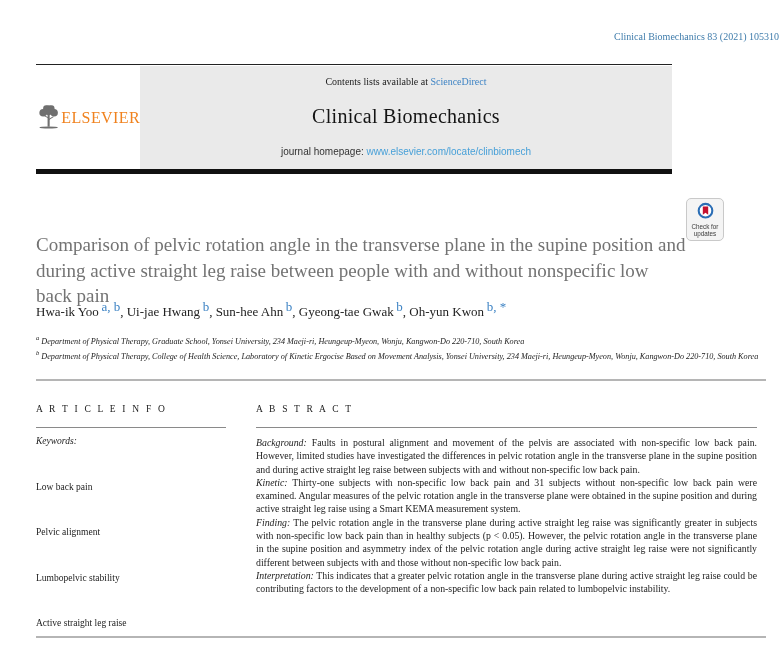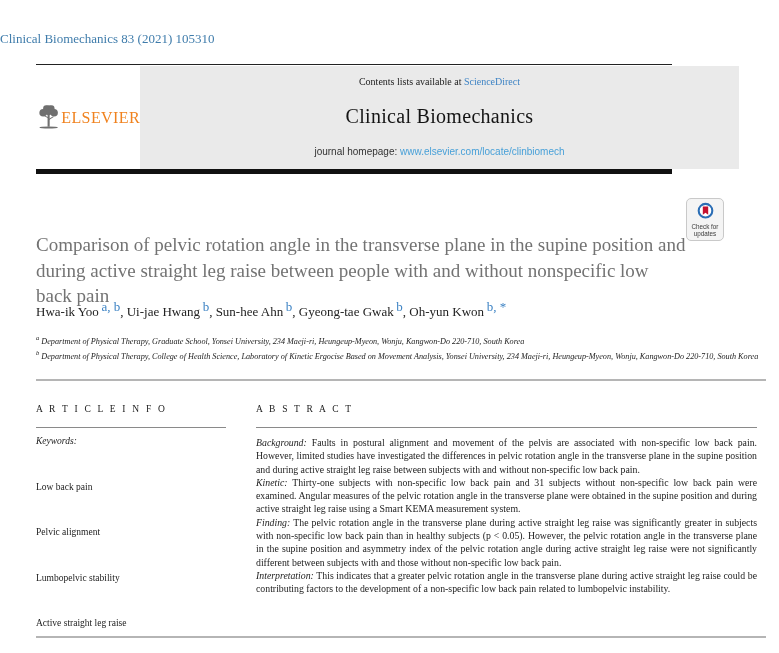--- a/index.html
+++ b/index.html
@@ -1,31 +1,31 @@
 <!DOCTYPE html>
 <html><head>
 <meta charset="utf-8">
 <style>
   html,body{margin:0;padding:0;background:#ffffff;}
   .page{position:relative;width:779px;height:653px;background:#fff;overflow:hidden;
         font-family:"Liberation Serif","DejaVu Serif",serif;color:#1c1c1c;}
 
-  .citation{position:absolute;top:31px;left:0;width:779px;text-align:left;
-            font-size:13px;color:#3f7cab;}
+  .citation{position:absolute;top:31px;left:0;width:779px;text-align:right;
+            font-size:10px;color:#3f7cab;}
 
   .rule-top{position:absolute;left:36px;top:64px;width:636px;height:1px;background:#222;}
   .bar-bottom{position:absolute;left:36px;top:169px;width:636px;height:5px;background:#111;}
 
   .elsevier{position:absolute;left:36px;top:66px;width:104px;height:103px;background:#fff;
             display:flex;flex-direction:row;align-items:center;justify-content:flex-end;}
   .elsevier svg{display:block;margin-bottom:1px;}
   .elsevier-word{font-family:"Liberation Serif",serif;font-size:16px;color:#f0821e;
                  letter-spacing:.4px;line-height:18px;}
 
-  .banner{position:absolute;left:140px;top:66px;width:599px;height:103px;background:#eaeaea;
+  .banner{position:absolute;left:140px;top:66px;width:532px;height:103px;background:#eaeaea;
           display:flex;flex-direction:column;align-items:center;justify-content:space-between;
           padding:10px 0 12px;box-sizing:border-box;}
   .contents-line{font-size:10px;color:#222;}
   .link-blue{color:#3d83c4;text-decoration:none;cursor:pointer;}
   .journal-name{font-size:20px;color:#141414;letter-spacing:.3px;}
   .homepage-line{font-family:"Liberation Sans","DejaVu Sans",sans-serif;font-size:10px;color:#333;}
   .url-blue{color:#48a0d8;text-decoration:none;cursor:pointer;}
 
   .cover{position:absolute;left:684px;top:67px;width:82px;height:103px;
          background:radial-gradient(circle at 72% 88%, #a3212c 0%, #8a1826 45%, #6f1220 100%);

